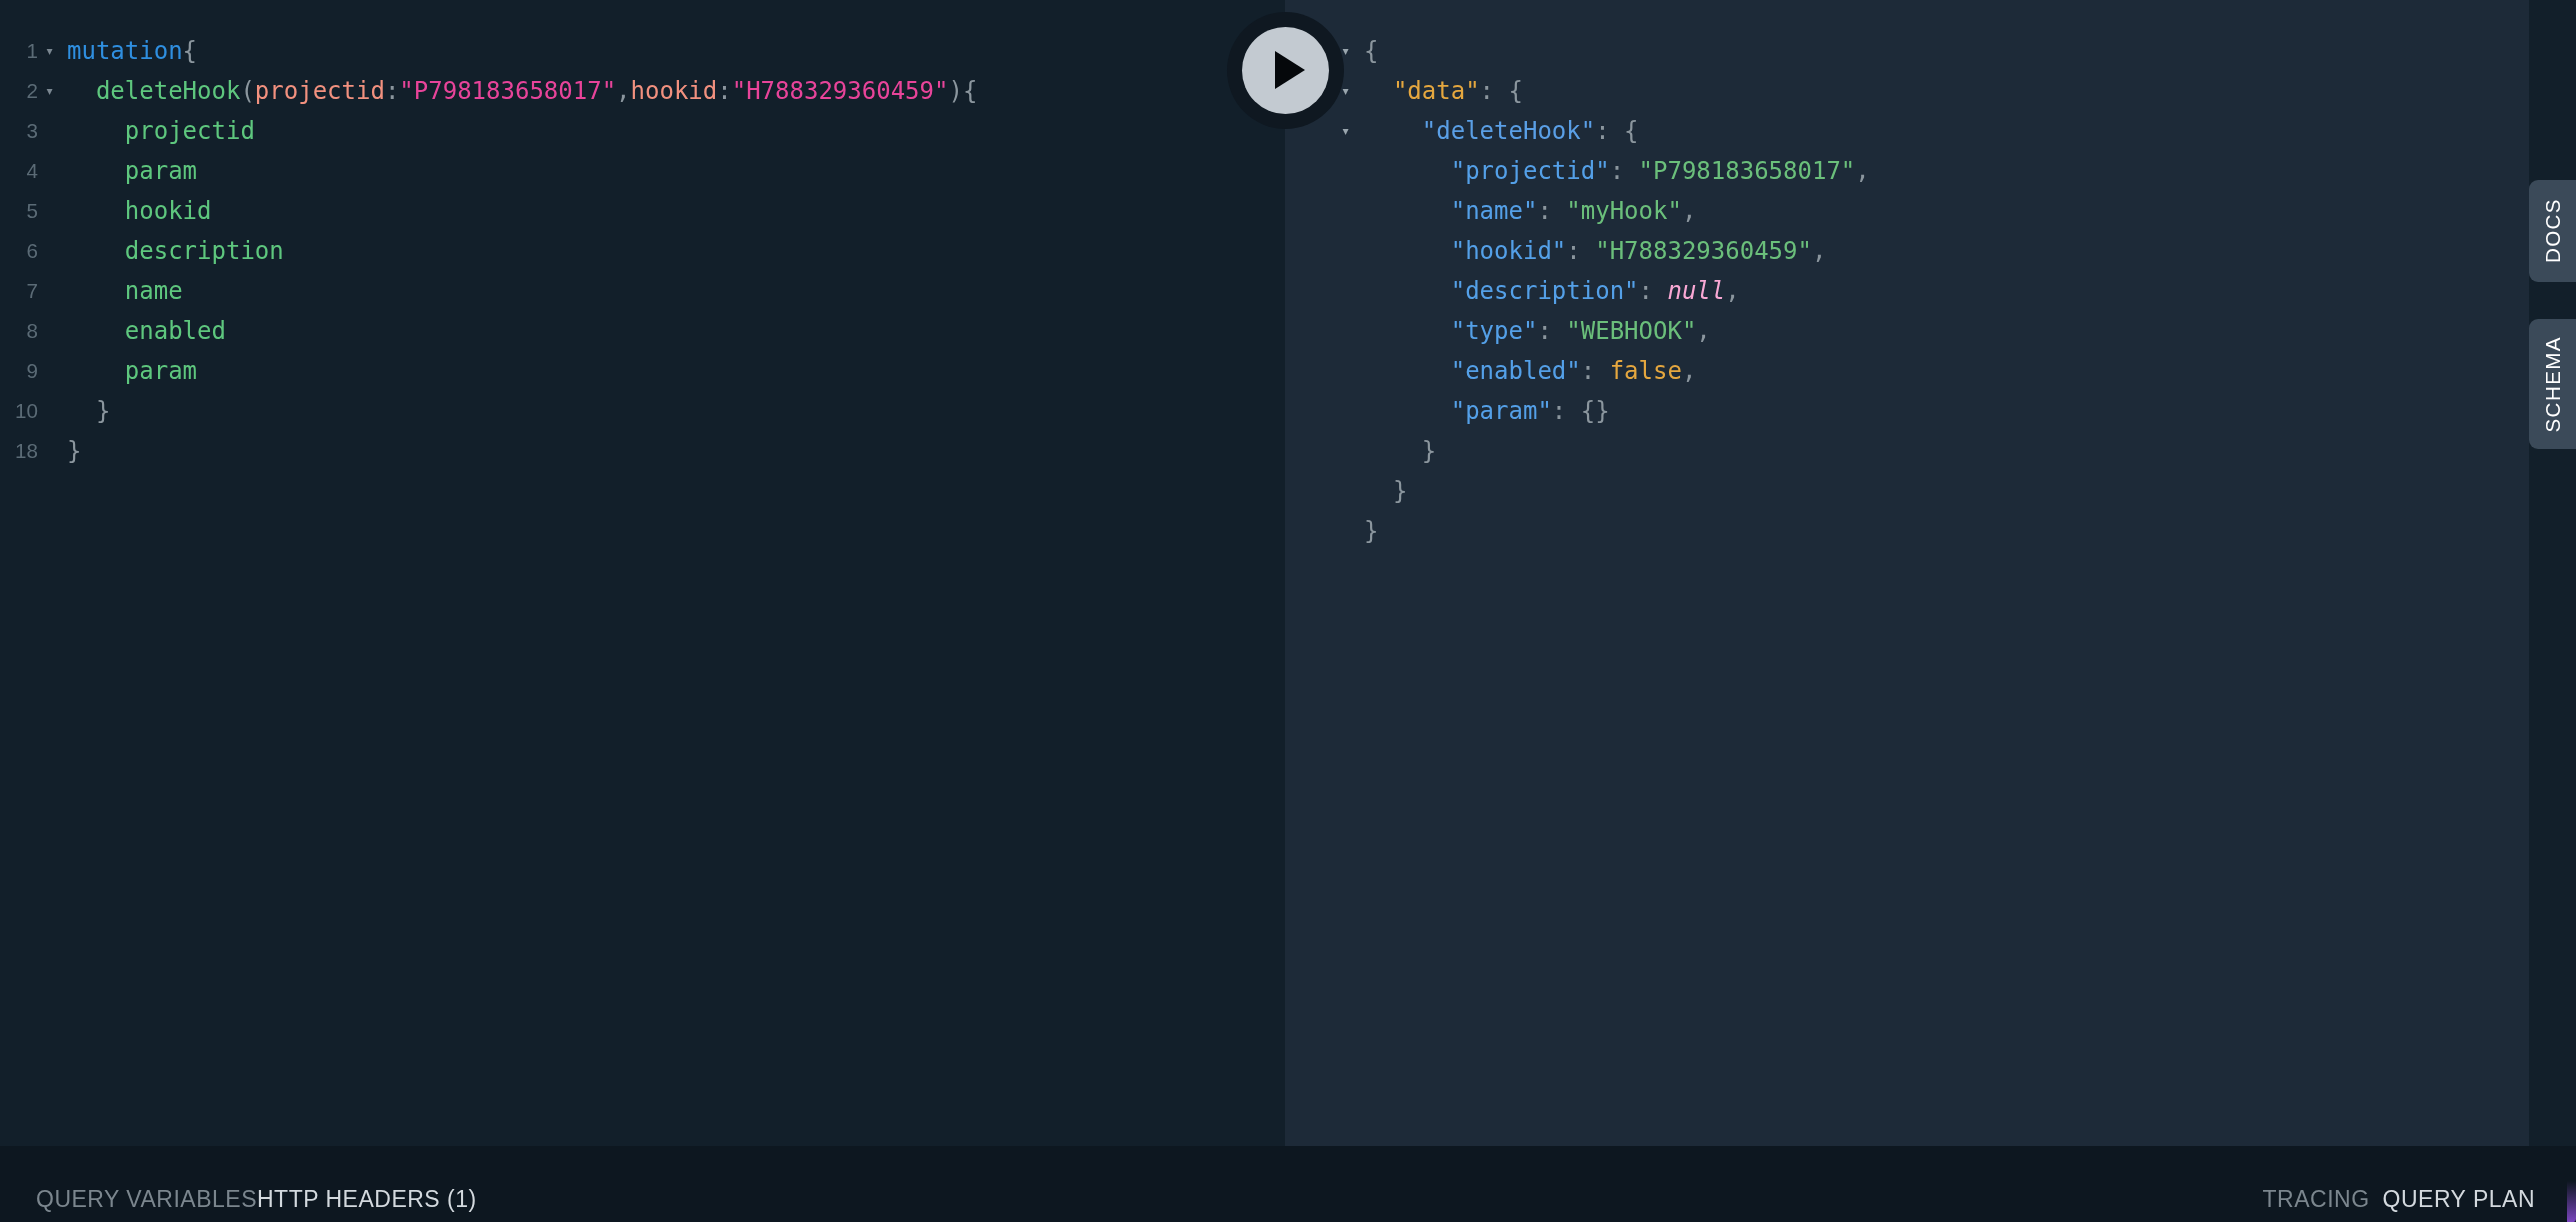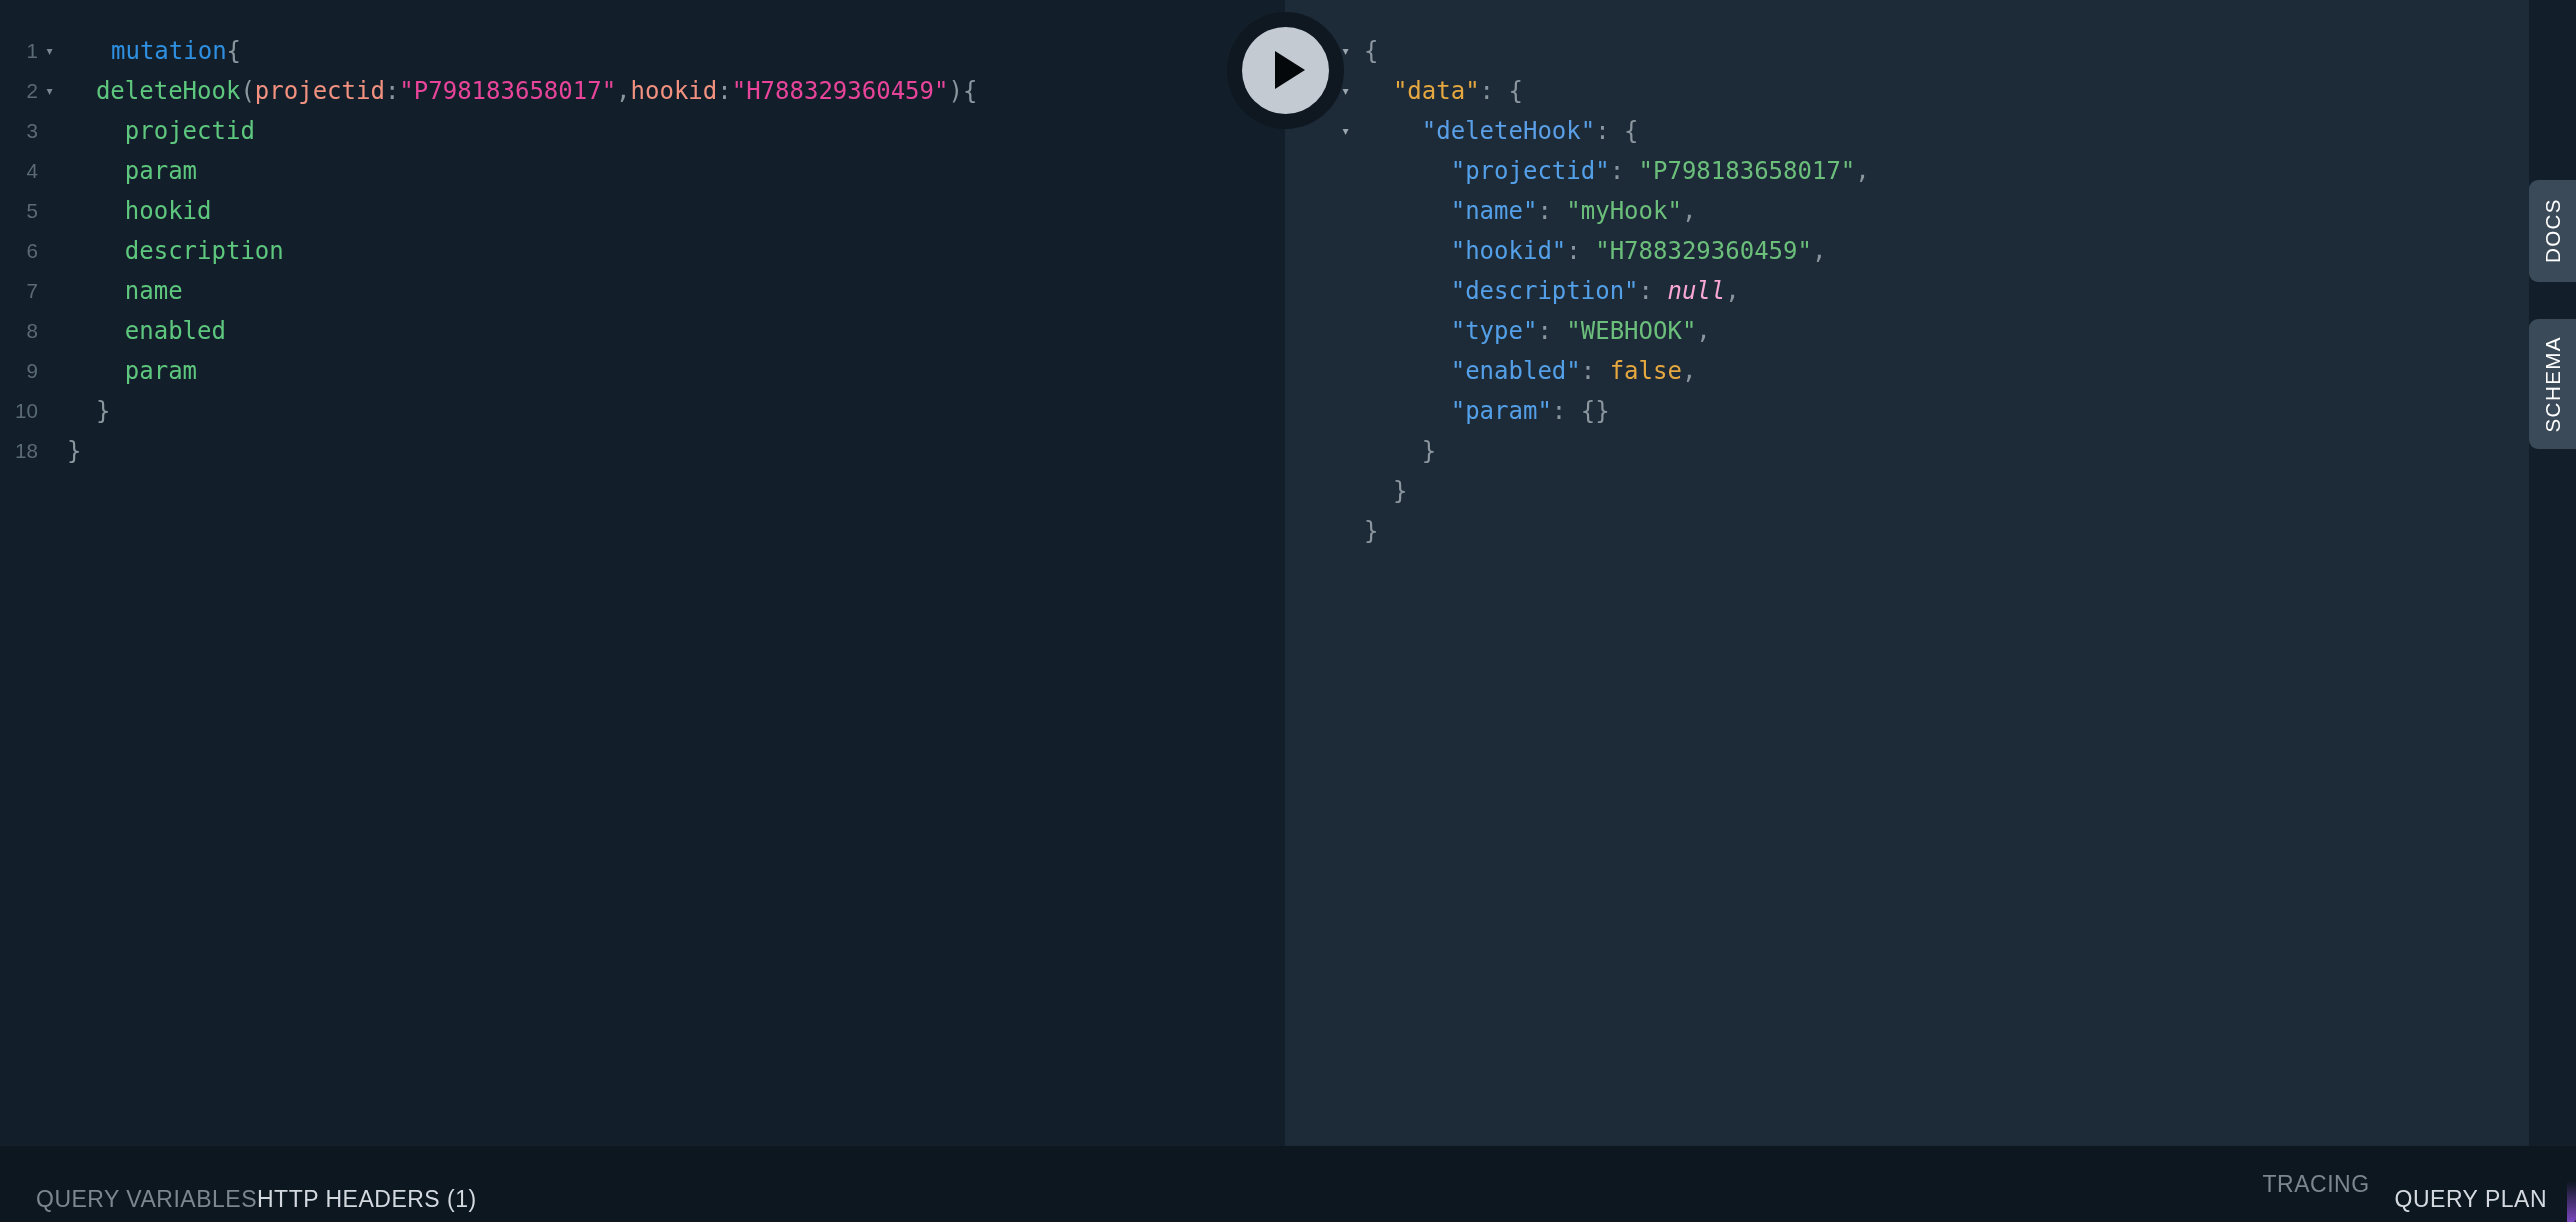--- a/index.html
+++ b/index.html
@@ -62,21 +62,21 @@
     font-size: 15.3px;
     user-select: none;
   }
   .code-text {
     position: absolute;
     left: 67px; top: 0;
     line-height: 40px;
   }
 
   
-  .q-kw      { color: #2f8fe0; margin-left: 44px; }
+  .q-kw      { color: #2f8fe0; }
   .q-field   { color: #5ec77e; text-align: center; }
   .q-arg     { color: #f2917f; }
   .q-str     { color: #e8449a; }
   .q-punc    { color: #8b969e; }
 
   
   .result-pane {
     position: absolute;
     left: 1285px; top: 0;
     width: 1244px;
@@ -198,24 +198,24 @@
     overflow: hidden;
   }
   .bb-left {
     position: absolute;
     left: 36px;
     display: flex;
     align-items: baseline;
   }
   .bb-right {
     position: absolute;
-    right: 29px;
-    display: flex;
-    align-items: center;
-    gap: 25px;
+    right: 41px;
+    display: flex;
+    align-items: flex-end;
+    gap: 13px;
   }
   .bb-tab {
     font-size: 23px;
     letter-spacing: 0.5px;
     color: #7b868e;
     cursor: pointer;
     white-space: nowrap;
   }
   .bb-tab.active { color: #d3d9de; margin-top: 31px; }
   .corner-accent {

